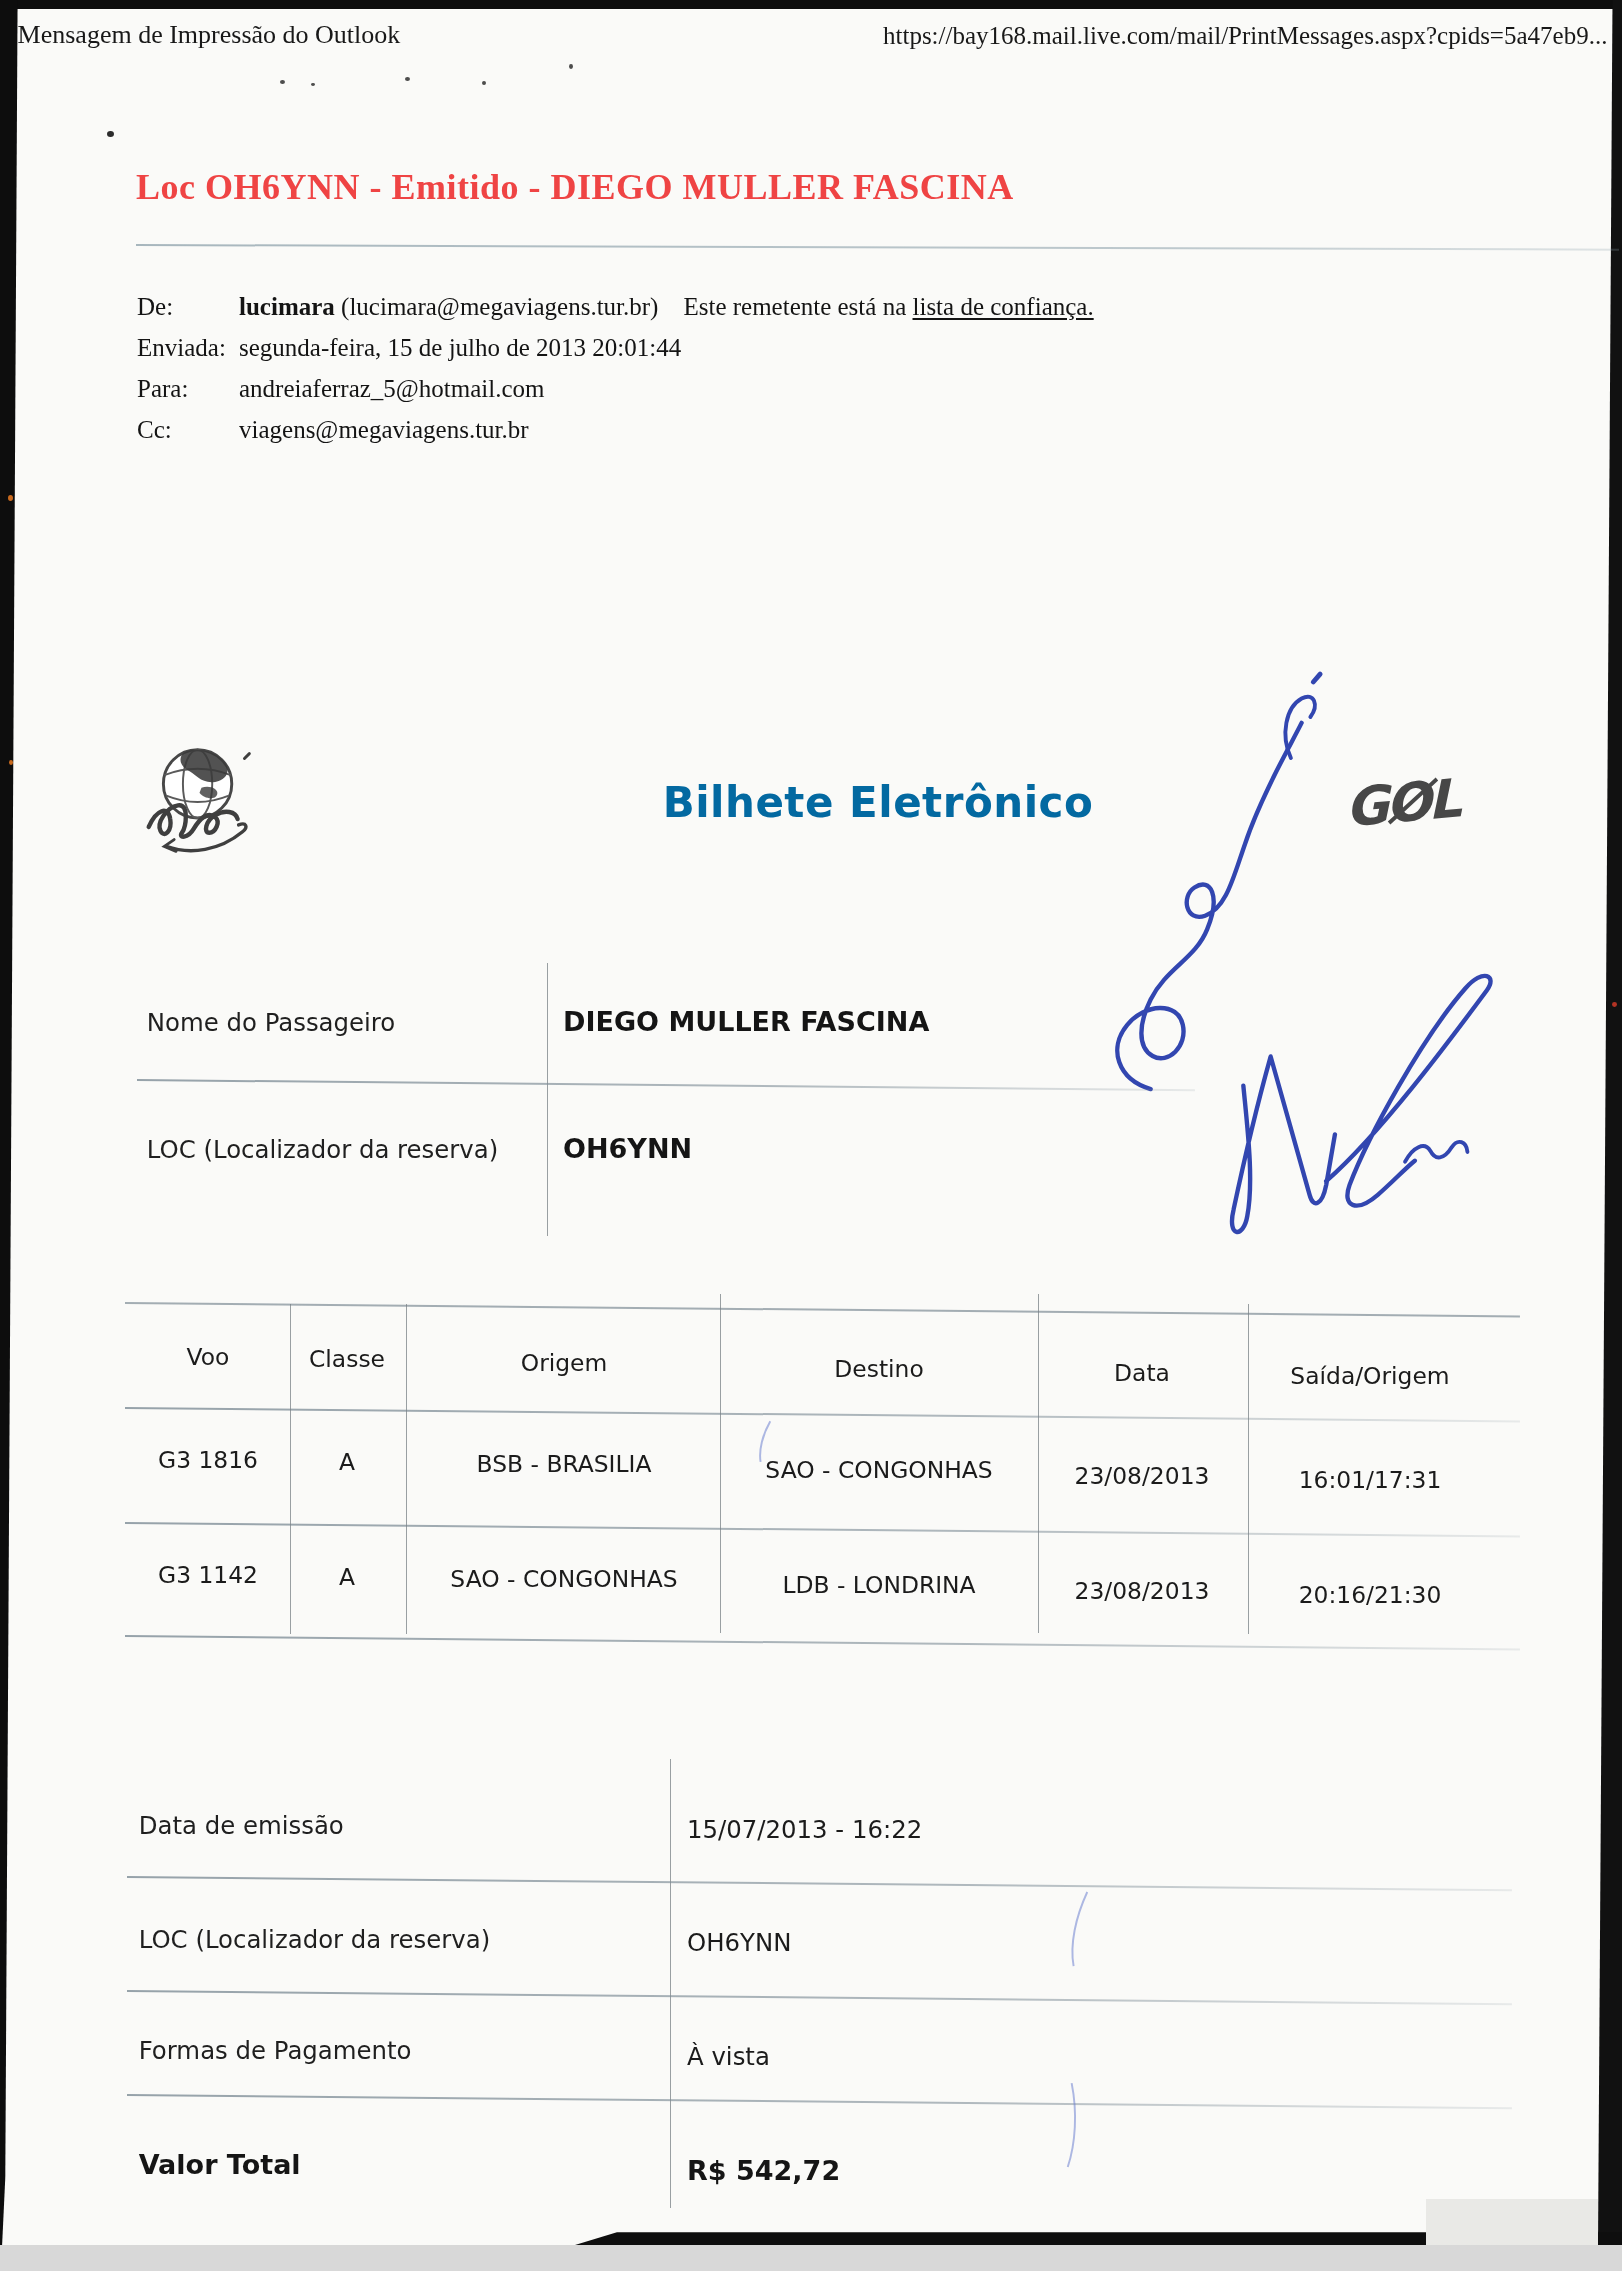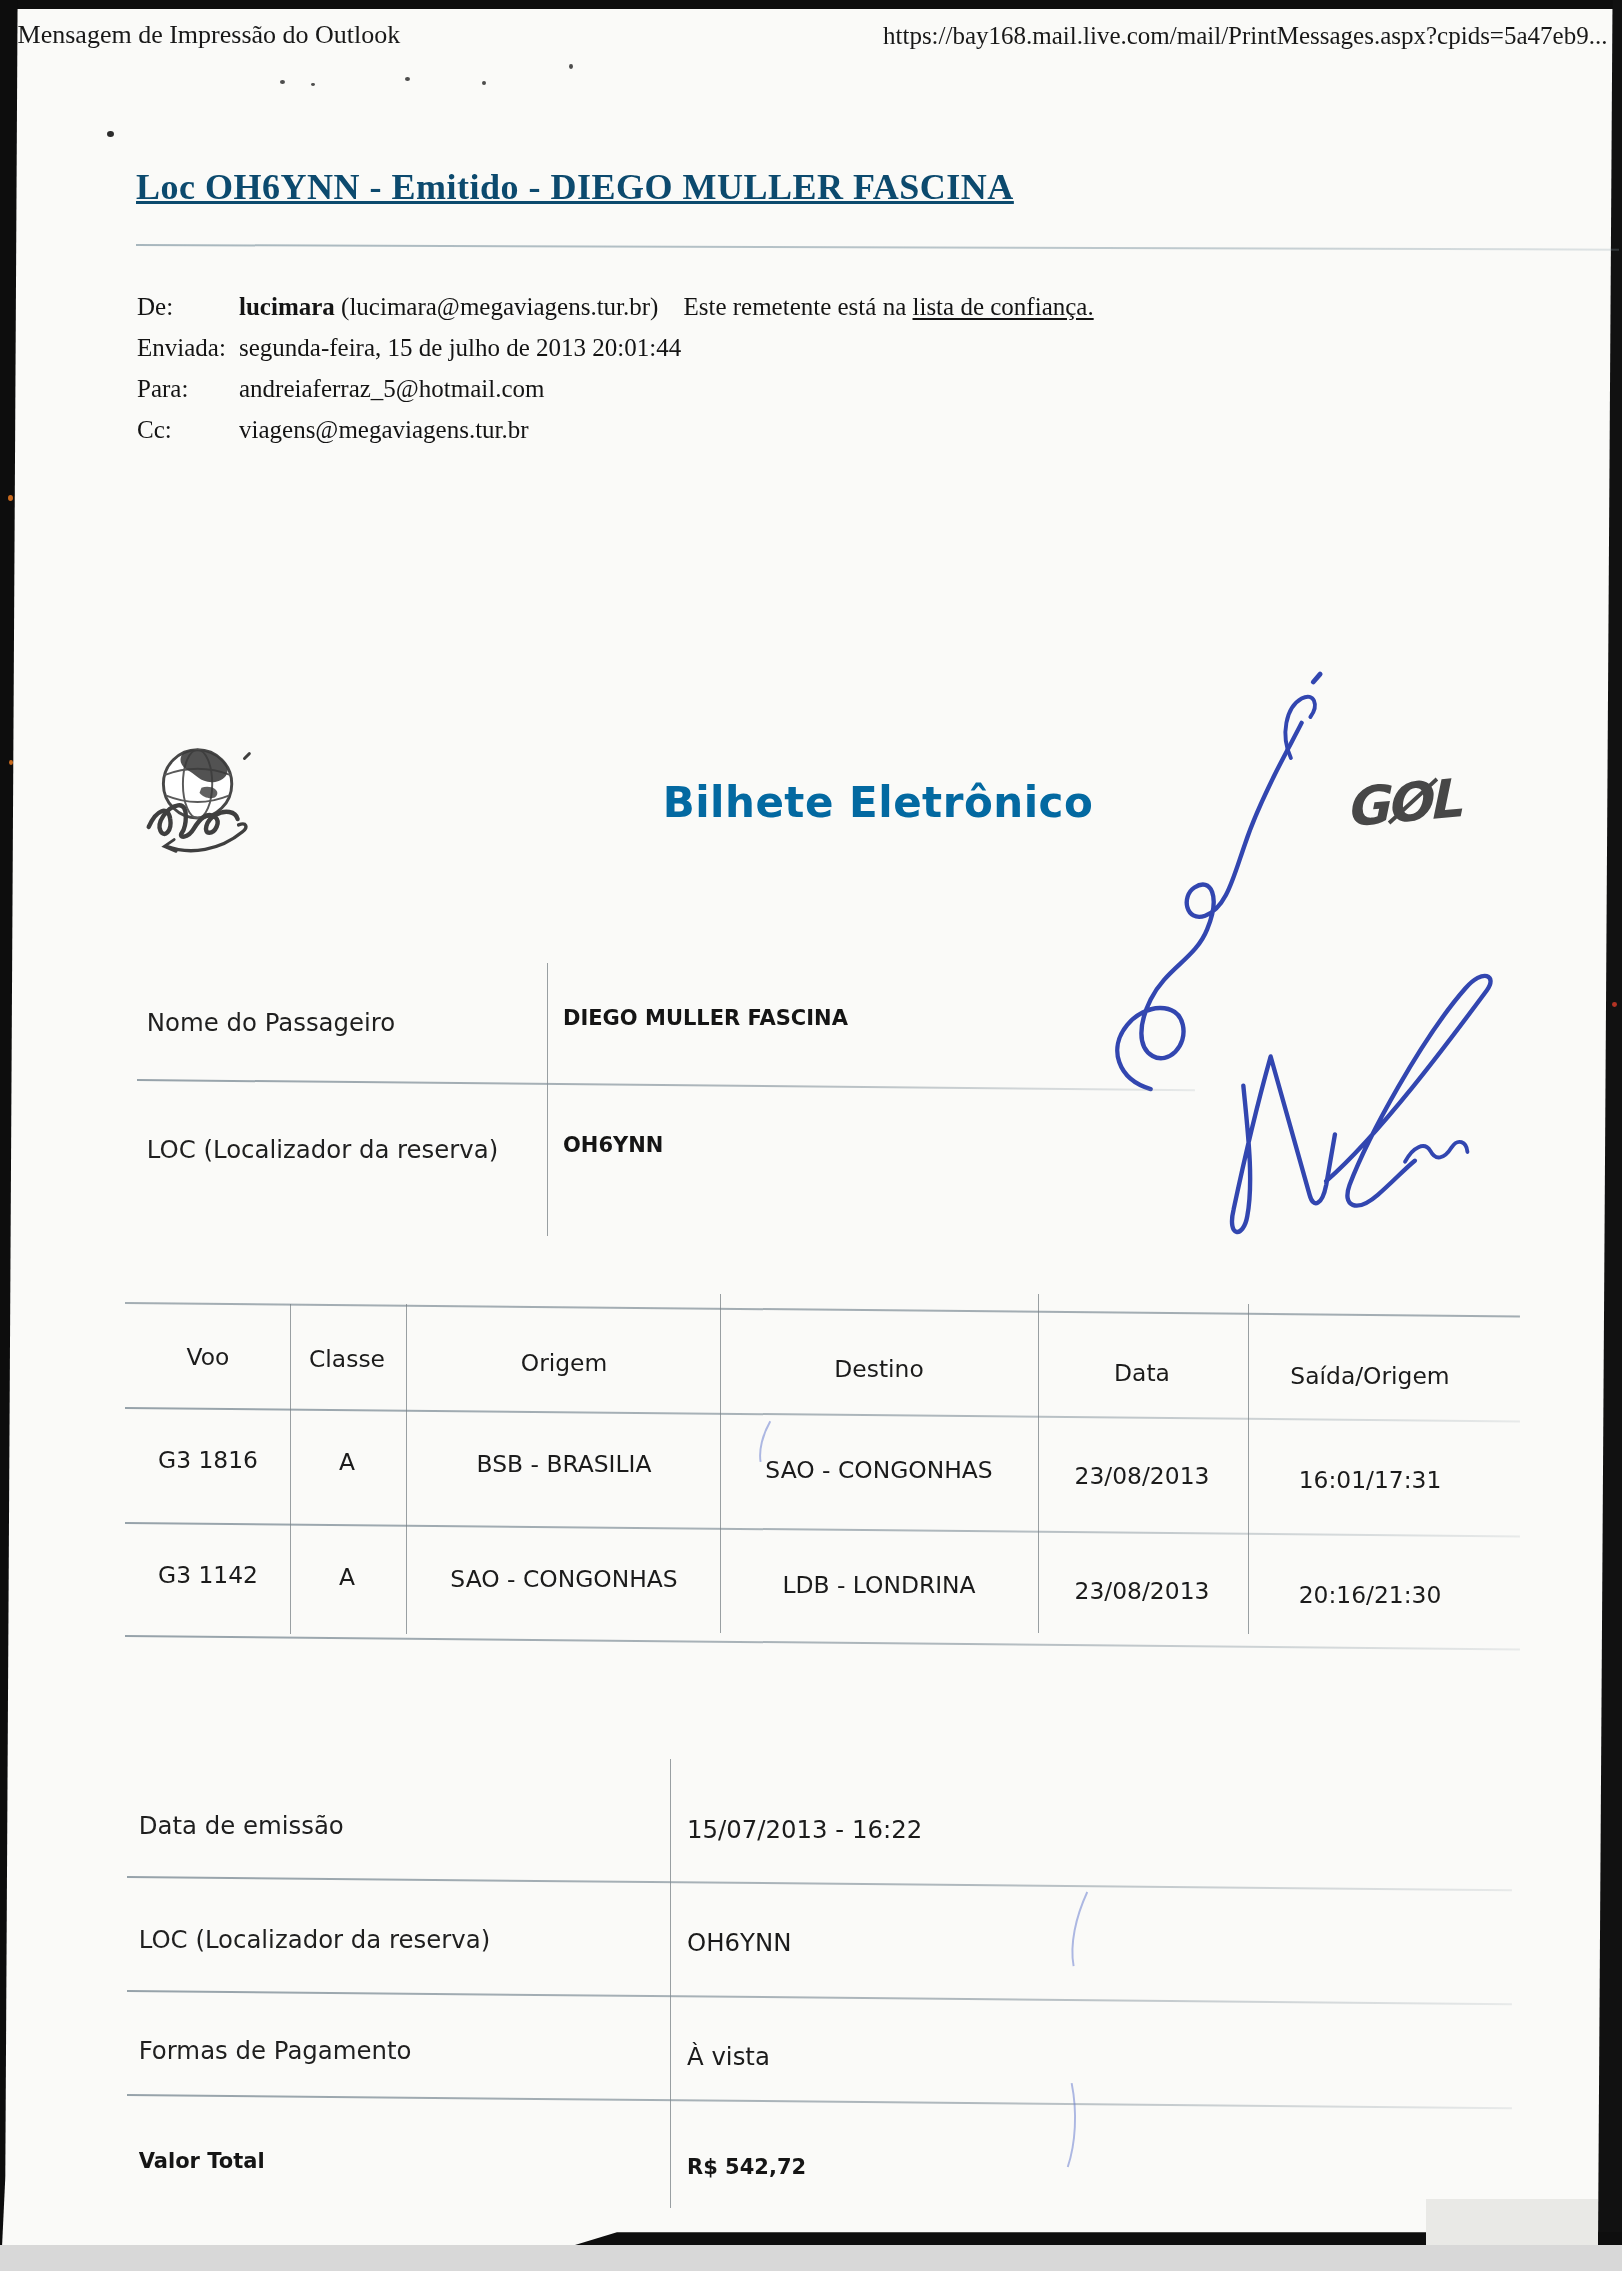--- a/index.html
+++ b/index.html
@@ -18,39 +18,39 @@
     clip-path:polygon(58% 0,100% 0,100% 100%,0 100%);}
   .edge-bottom{left:575px;right:0;bottom:0;height:12.7px;background:#0e0e0e;
     clip-path:polygon(0 100%,4% 0,100% 0,100% 100%);}
   .shadow-block{left:1426px;top:2199px;width:172px;height:59px;background:#e9e9e6;}
   .speck{border-radius:50%;background:#4d4d4d;}
   
   .serif{font-family:"Liberation Serif","DejaVu Serif",serif;}
   .print-left{left:17.6px;top:19.5px;font-size:26px;color:#181818;}
   .print-right{right:15.6px;top:22.4px;font-size:25px;color:#181818;}
   
-  .subject{left:136px;top:166px;font-size:36px;font-weight:bold;color:#0c4a6e;letter-spacing:0.5px;text-decoration:underline;}
+  .subject{left:136px;top:166px;font-size:36px;font-weight:bold;color:#ef4444;letter-spacing:0.5px;}
   .title-rule{left:136px;top:244px;width:1483px;height:2px;
     background:linear-gradient(to right,rgba(140,160,170,.75),rgba(140,160,170,.55) 70%,rgba(140,160,170,.25));
     transform:rotate(.18deg);transform-origin:left center;}
   
   .meta{left:137px;top:286px;font-size:25px;line-height:41px;color:#141414;}
   .meta-row{display:flex;}
   .meta-label{width:102px;flex:0 0 102px;}
   .meta-bold{font-weight:bold;}
   .trust-link{text-decoration:underline;text-underline-offset:2.9px;}
   .meta-gap{display:inline-block;width:25px;}
   
   .ticket-title{left:605px;top:778px;width:546px;text-align:center;
     font-size:42px;font-weight:bold;color:#0369a1;letter-spacing:0.5px;}
   .gol-logo{left:1350px;top:772px;font-size:53px;font-weight:bold;font-style:italic;
     color:#474747;letter-spacing:-2.9px;transform:rotate(-5deg) skewX(-6deg);}
   
   .cell-label{font-size:24.4px;color:#1f1f1f;}
-  .cell-value{font-size:21px;font-weight:bold;color:#151515;}
+  .cell-value{font-size:27px;font-weight:bold;color:#151515;}
   .cell-plain{font-size:23.4px;color:#1b1b1b;}
   .hline{height:2px;background:linear-gradient(to right,rgba(125,140,150,.8),rgba(125,140,150,.6) 60%,rgba(125,140,150,.15));
     transform:rotate(.55deg);transform-origin:left center;}
   .vline{width:1px;background:rgba(120,128,134,.75);}
   
   .pass-table{left:137px;top:961px;width:1365px;height:283px;}
   
   .flight-table{left:125px;top:1302px;width:1395px;height:336px;}
   .fcell{position:absolute;text-align:center;transform:translateX(-50%);white-space:nowrap;}
   

